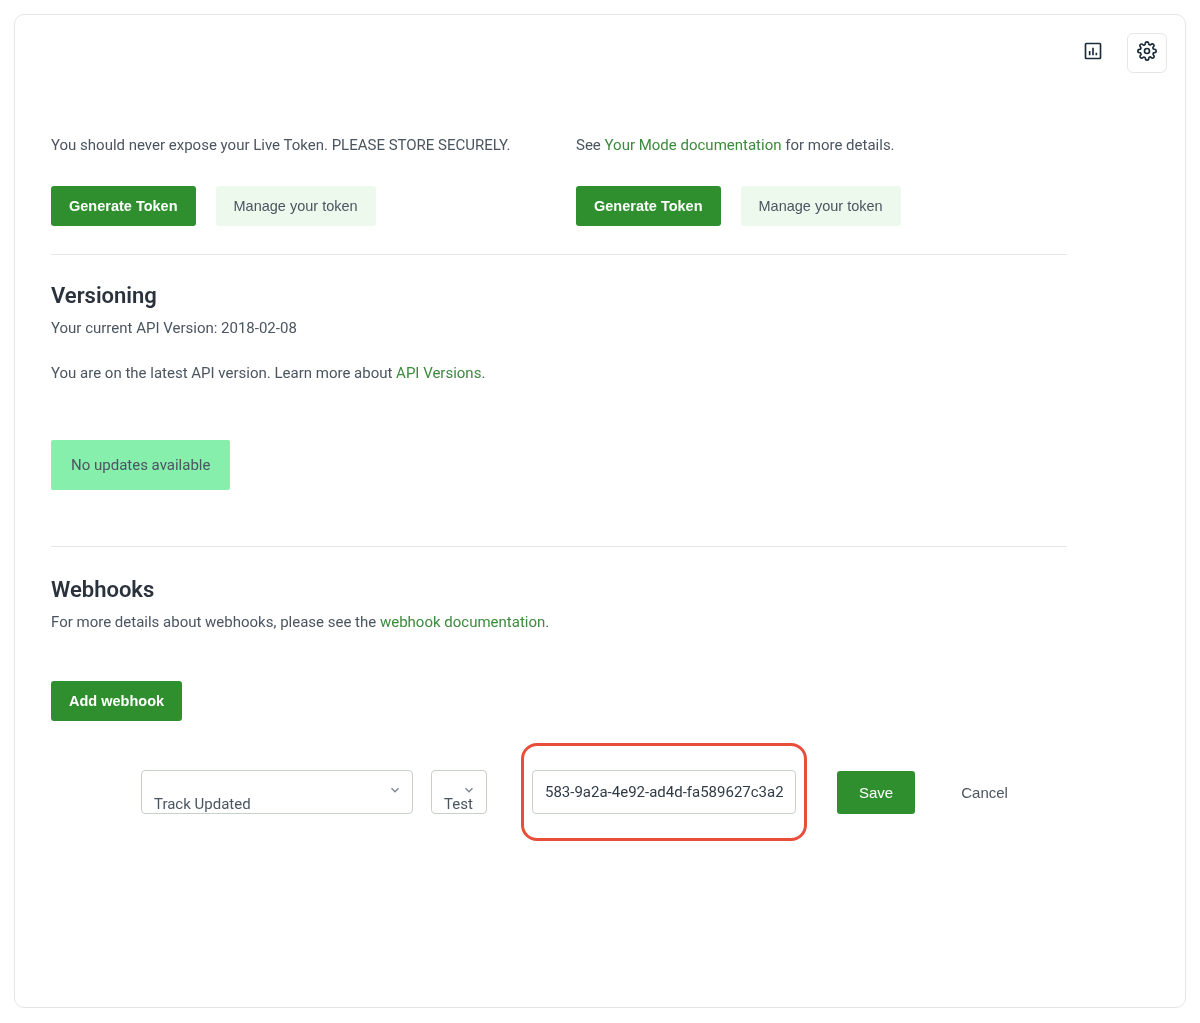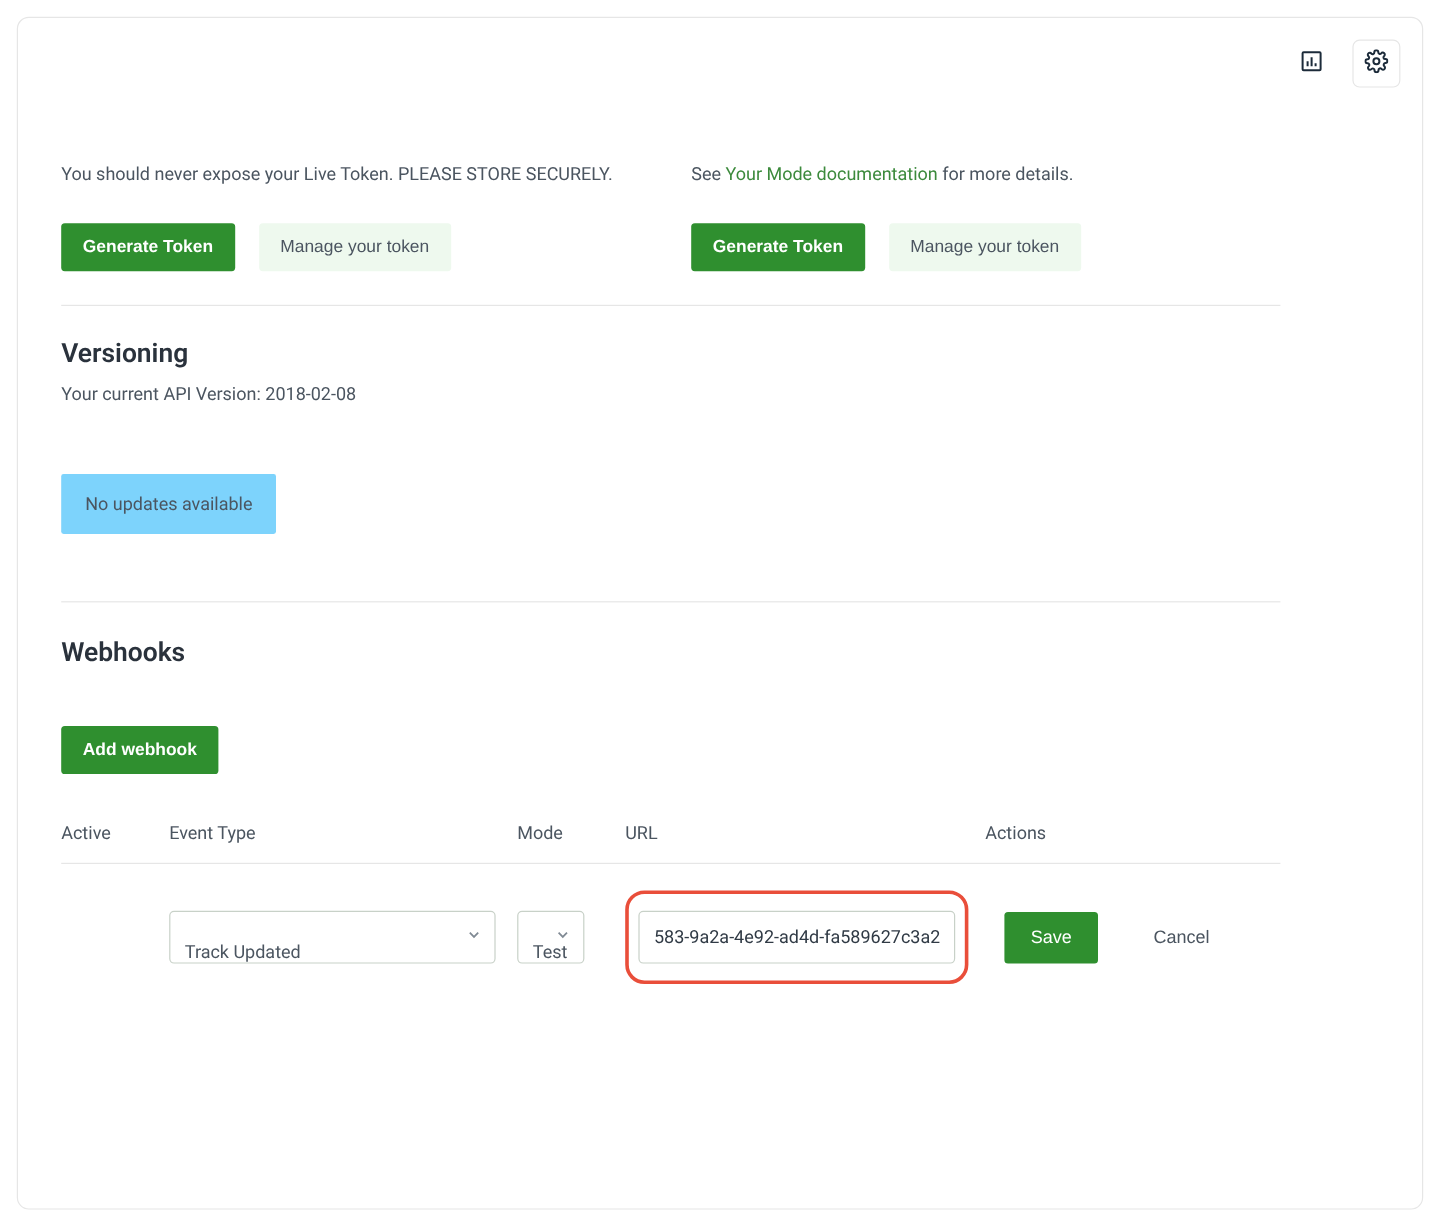--- a/index.html
+++ b/index.html
@@ -102,21 +102,21 @@
   hr.section-div {
     border:none;
     border-top:1px solid #e6e6e6;
     margin:28px 0;
   }
 
   h2.section-title { font-size:22px; font-weight:600; color:#2a323c; margin:0 0 10px 0; }
 
   .status-box {
     display:inline-block;
-    background:#7dd3fc;
+    background:#86efac;
     color:#4b5560;
     padding:16px 20px;
     font-size:15px;
     border-radius:2px;
   }
 
   .table-header, .table-row {
     display:grid;
     grid-template-columns: 90px 290px 90px 300px 1fr;
     align-items:center;
@@ -142,21 +142,21 @@
     font-size:15px;
     cursor:pointer;
   }
   .select-box.event { width:272px; }
   .select-box.mode { width:56px; padding-right:24px; }
   .chev { position:absolute; right:10px; top:50%; transform:translateY(-50%); color:#808a94; }
   .chev svg { width:14px; height:14px; stroke:#808a94; fill:none; stroke-width:2.5; }
 
   .url-wrap {
     width:286px;
-    padding:14px 8px;
+    padding:24px 8px;
     border:3px solid #e94e3a;
     border-radius:16px;
   }
   .url-input {
     width:100%;
     height:44px;
     border:1px solid #c8d1c8;
     border-radius:4px;
     padding:0 12px;
     font-size:15px;
@@ -231,40 +231,39 @@
           </div>
         </div>
       </div>
 
       <hr class="section-div">
 
       <h2 class="section-title">Versioning</h2>
       <div class="desc-text" style="margin-bottom:24px;">
         <span>Your current API Version: </span><span>2018-02-08</span>
       </div>
+      <div class="desc-text">
+        <span>You are on the latest API version. Learn more about </span><a href="#" class="green-link">API Versions</a><span>.</span>
+      </div>
 
       <div style="margin-top:56px;">
         <div class="status-box">No updates available</div>
       </div>
 
       <hr class="section-div" style="margin-top:56px;">
 
       <h2 class="section-title" style="margin-top:30px;">Webhooks</h2>
+      <div class="desc-text">
+        <span>For more details about webhooks, please see the </span><a href="#" class="green-link">webhook documentation</a><span>.</span>
+      </div>
 
       <div style="margin-top:48px;">
         <button class="btn-primary">Add webhook</button>
       </div>
 
-      <div class="table-header" style="margin-top:26px;">
-        <div class="th">Active</div>
-        <div class="th">Event Type</div>
-        <div class="th">Mode</div>
-        <div class="th">URL</div>
-        <div class="th">Actions</div>
-      </div>
 
       <div class="table-row">
         <div></div>
         <div>
           <div class="select-box event">
             <span>Track Updated</span>
             <span class="chev"><svg viewBox="0 0 24 24">
                   <polyline points="6 9 12 15 18 9"></polyline>
                 </svg></span>
           </div>

